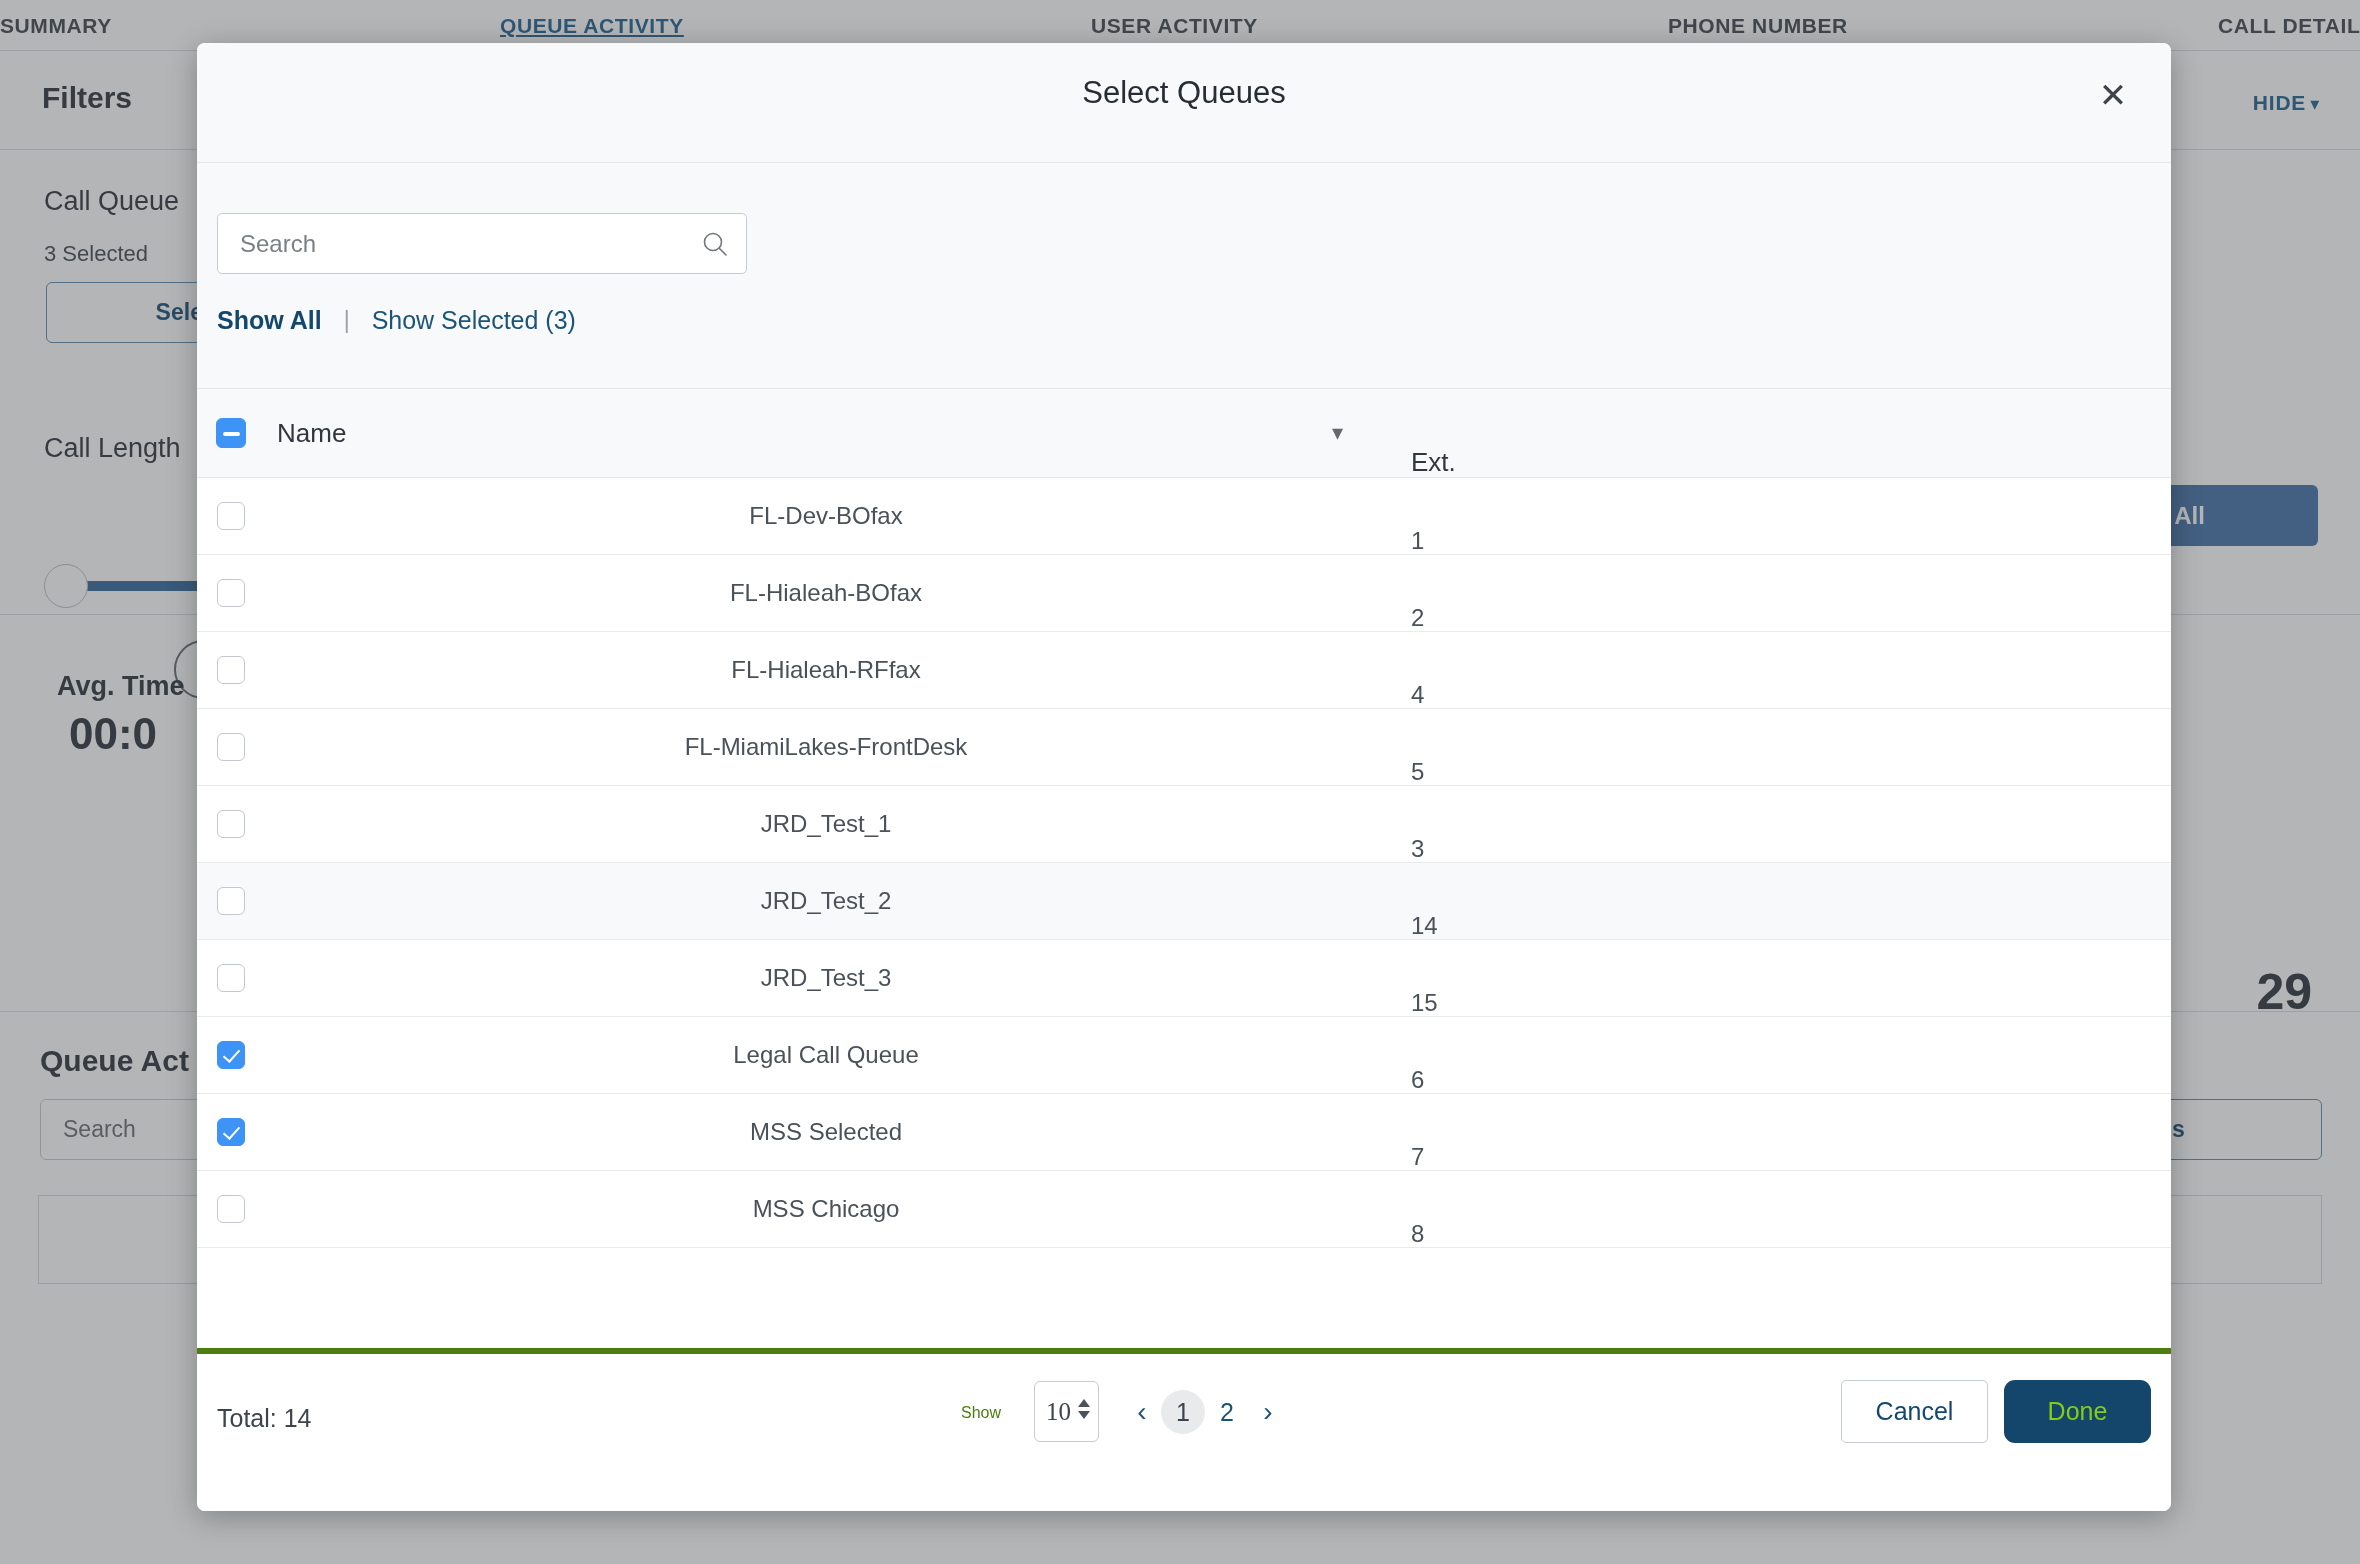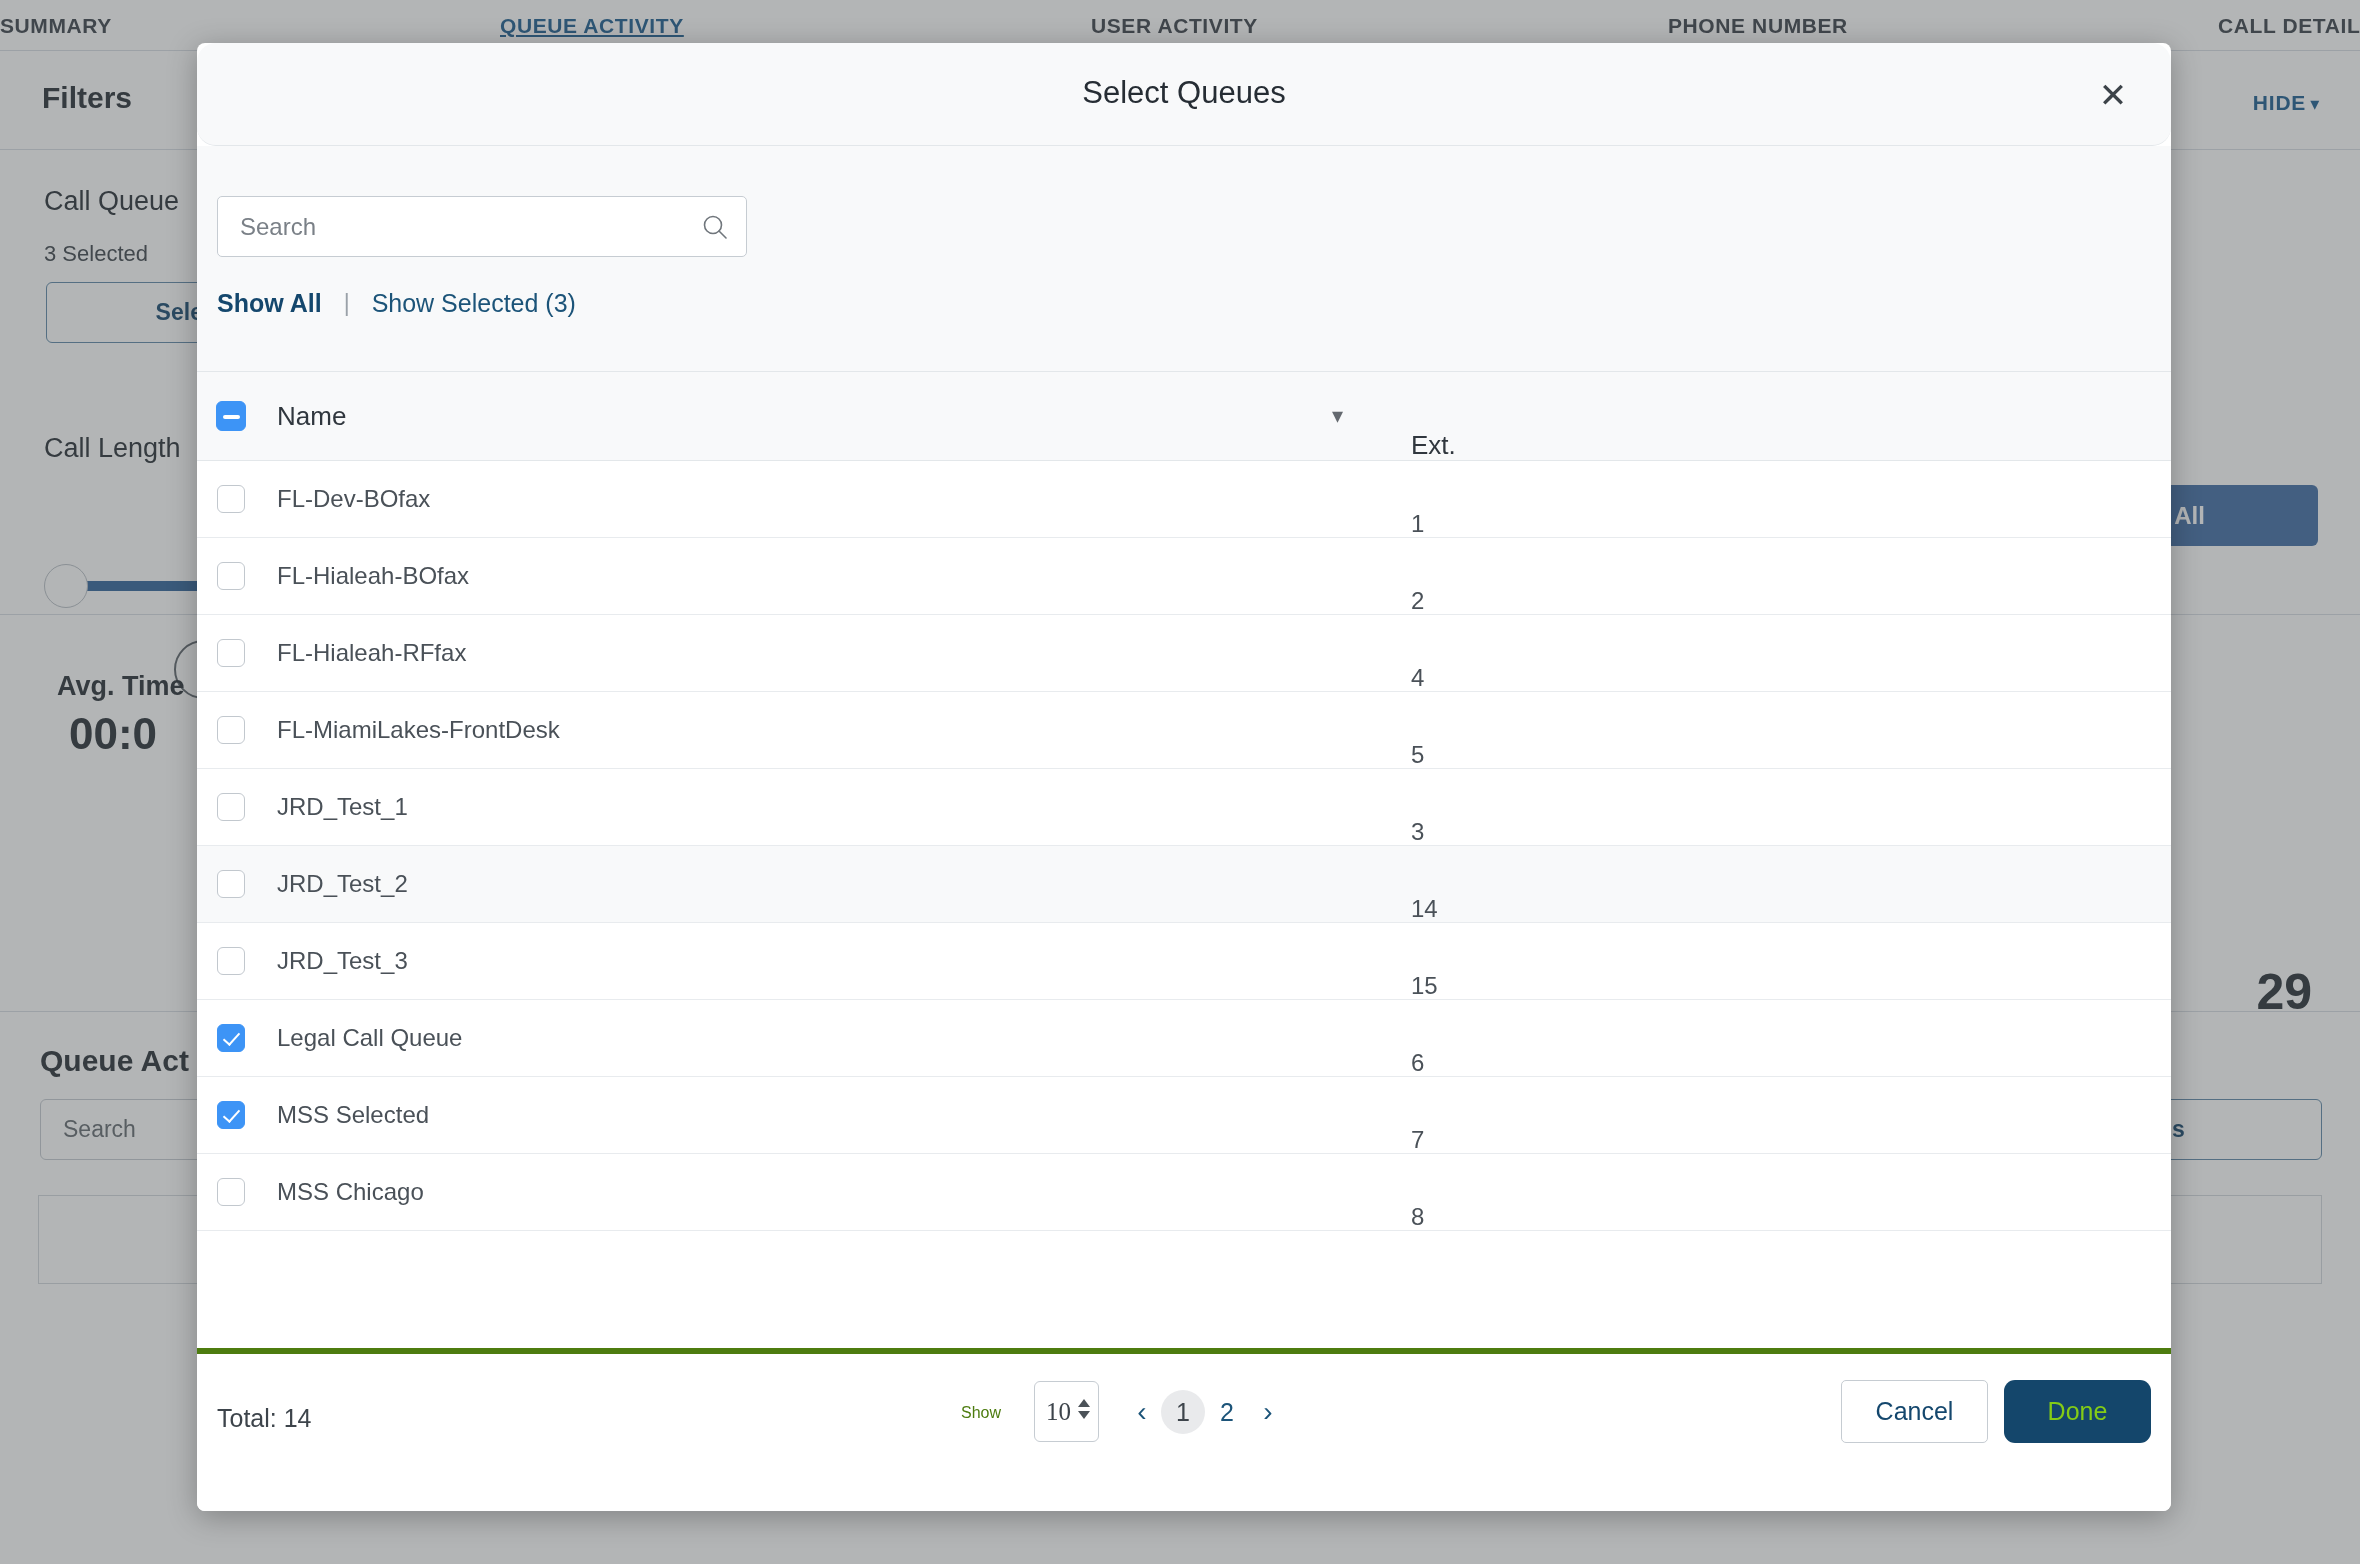--- a/index.html
+++ b/index.html
@@ -162,24 +162,23 @@
     position: absolute;
     left: 197px; top: 43px;
     width: 1974px; height: 1468px;
     background: #ffffff;
     border-radius: 8px;
     box-shadow: 0 6px 30px rgba(0,0,0,0.28);
     overflow: hidden;
   }
   .modal-header {
     position: relative;
-    height: 103px;
+    height: 120px;
     background: #f8f9fa;
     border-bottom: 1px solid #e3e7ea;
-    border-radius: 19px;
   }
   .modal-title {
     position: absolute; left: 0; right: 0; top: 32px;
     text-align: center;
     font-size: 31px; color: #262d34;
   }
   .modal-close {
     position: absolute; right: 34px; top: 28px;
     width: 48px; height: 48px;
     display: flex; align-items: center; justify-content: center;
@@ -233,20 +232,21 @@
     border-bottom: 1px solid #e3e7ea;
     display: flex; align-items: center;
   }
   .col-check { width: 67px; display: flex; align-items: center; justify-content: center; }
   .col-name {
     flex: 0 0 1111px;
     display: flex; align-items: center;
     padding-left: 13px;
     position: relative;
     height: 89px;
+    justify-content: center;
   }
   .col-name-inner { display:flex; align-items:center; justify-content: space-between; width: 100%; padding-right: 32px; height: 100%;}
   .col-ext { flex: 1; padding-left: 36px; display: flex; align-items: flex-end; height: 89px;}
   .th-text { font-size: 26px; color: #30373e; }
   .sort-chev { color: #64696f; font-size: 22px; }
 
   .tbl-body { position: relative; }
   .row {
     display: flex; align-items: center;
     height: 77px;

